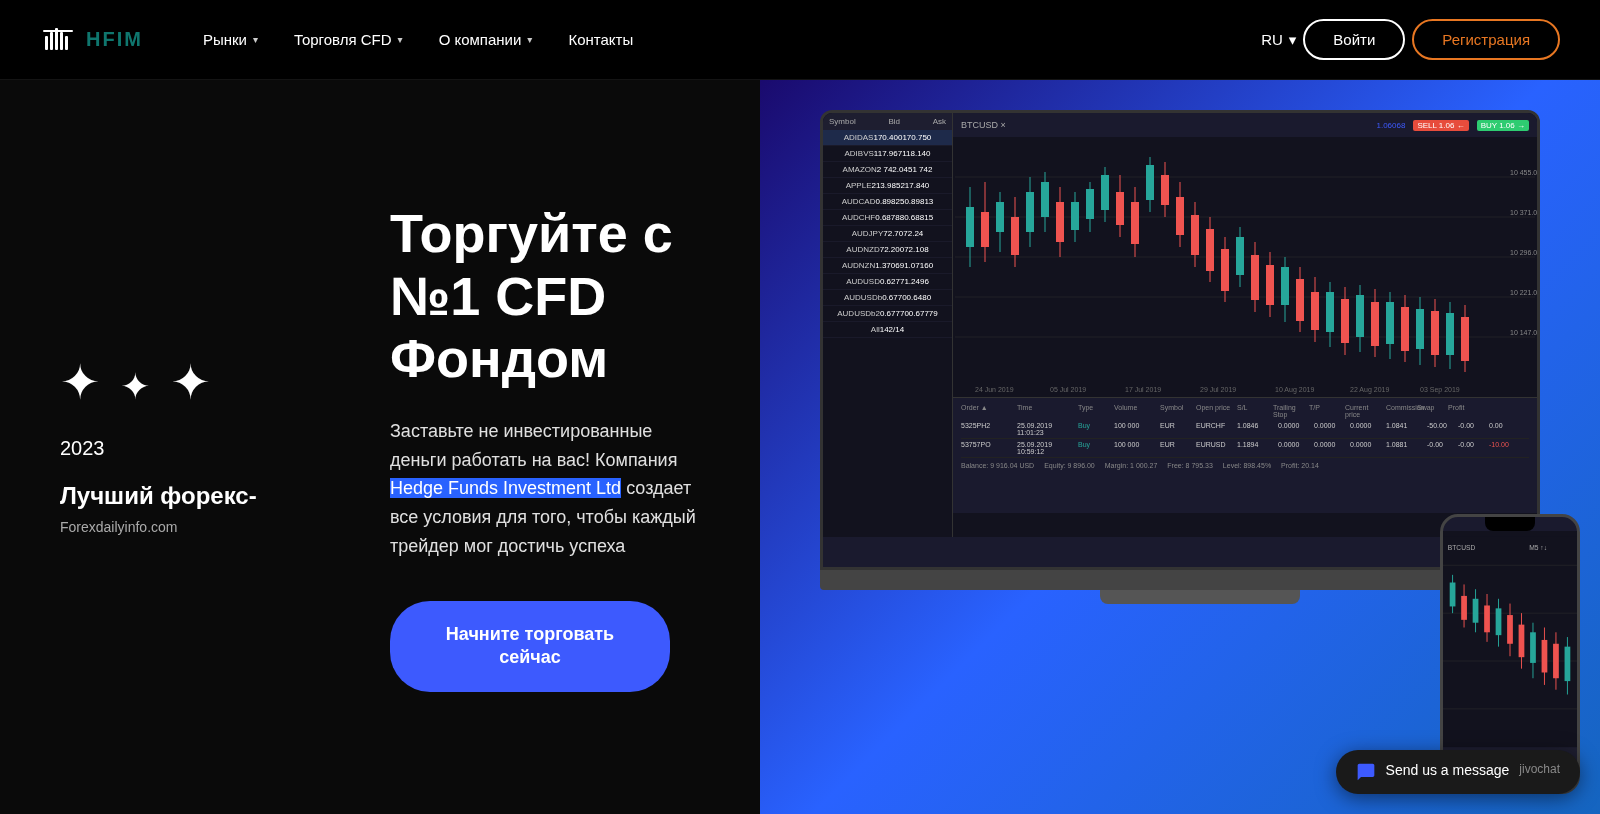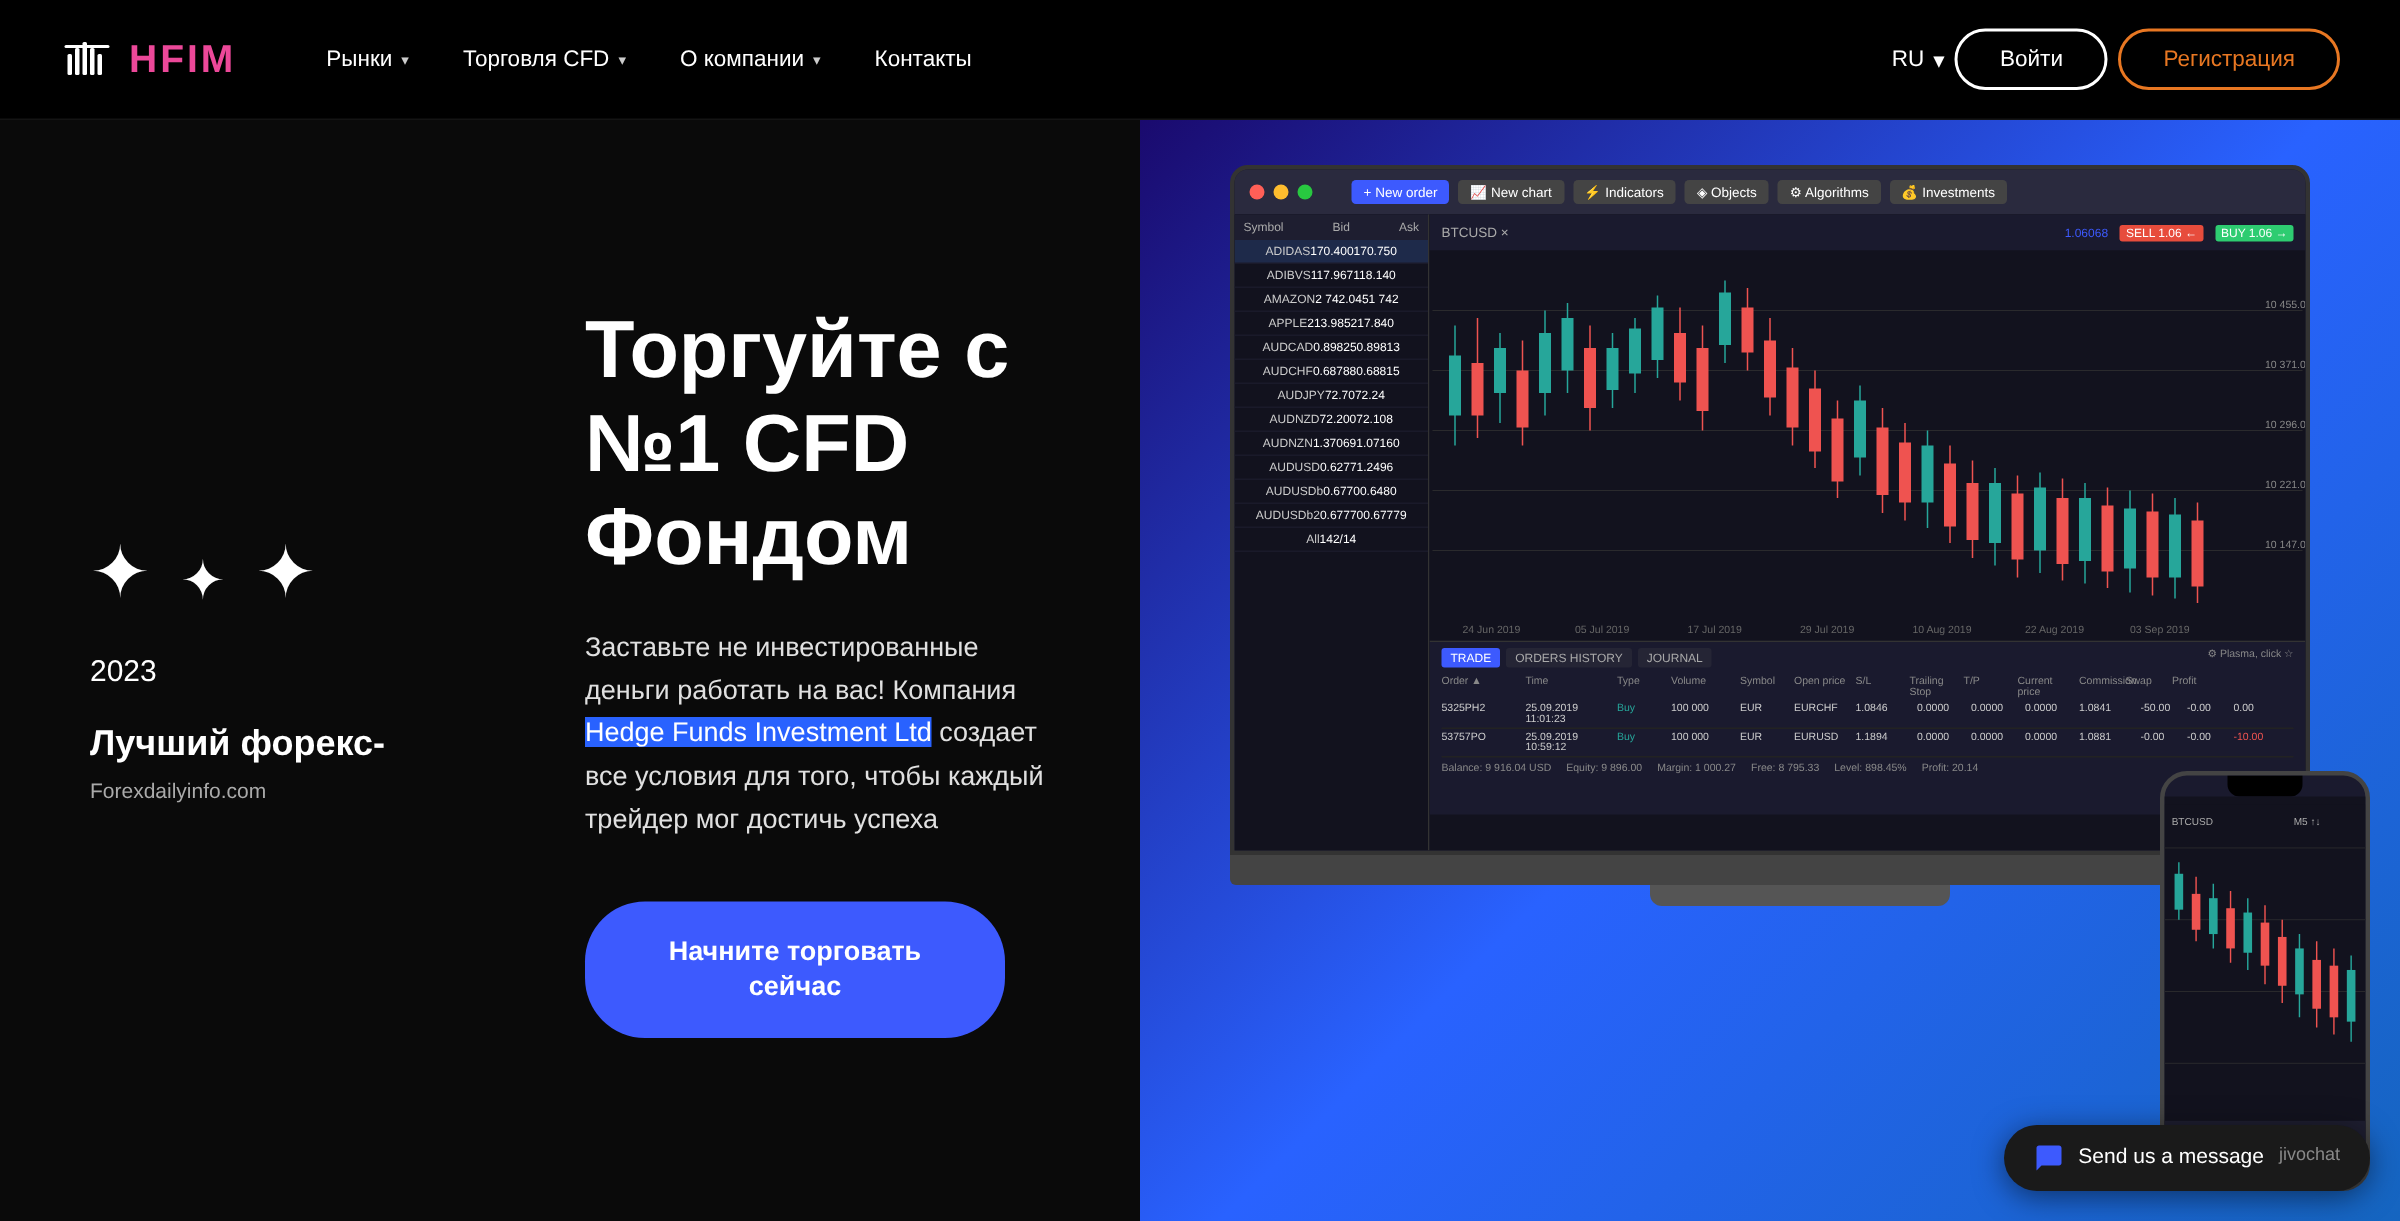--- a/index.html
+++ b/index.html
@@ -35,23 +35,23 @@
       display: flex;
       flex-direction: column;
       align-items: center;
       gap: 2px;
     }
     .logo-icon svg {
       width: 36px;
       height: 36px;
     }
     .logo-text {
-      font-size: 26px;
+      font-size: 20px;
       font-weight: 700;
-      color: #ec4899;
+      color: #0f766e;
       letter-spacing: 2px;
     }
     .nav {
       display: flex;
       align-items: center;
       gap: 36px;
       flex: 1;
     }
     .nav-item {
       display: flex;
@@ -477,33 +477,20 @@
       <span>Заставьте не инвестированные деньги работать на вас! Компания </span><span class="highlight">Hedge Funds Investment Ltd</span><span> создает все условия для того, чтобы каждый трейдер мог достичь успеха</span>
     </p>
     <div class="btn-start">Начните торговать сейчас</div>
   </div>
 
   <div class="right-panel">
 
     <div class="platform-laptop">
       <div class="laptop-screen">
 
-        <div class="laptop-toolbar">
-          <div class="dot dot-red"></div>
-          <div class="dot dot-yellow"></div>
-          <div class="dot dot-green"></div>
-          <div class="toolbar-buttons">
-            <span class="tb-btn">+ New order</span>
-            <span class="tb-btn-alt">📈 New chart</span>
-            <span class="tb-btn-alt">⚡ Indicators</span>
-            <span class="tb-btn-alt">◈ Objects</span>
-            <span class="tb-btn-alt">⚙ Algorithms</span>
-            <span class="tb-btn-alt">💰 Investments</span>
-          </div>
-        </div>
 
         <div class="platform-body">
 
           <div class="p-sidebar">
             <div class="p-sidebar-header">
               <span>Symbol</span>
               <span>Bid</span>
               <span>Ask</span>
             </div>
             <div class="p-row active">
@@ -674,26 +661,20 @@
                   <text x="170" y="255" fill="#666" font-size="7">17 Jul 2019</text>
                   <text x="245" y="255" fill="#666" font-size="7">29 Jul 2019</text>
                   <text x="320" y="255" fill="#666" font-size="7">10 Aug 2019</text>
                   <text x="395" y="255" fill="#666" font-size="7">22 Aug 2019</text>
                   <text x="465" y="255" fill="#666" font-size="7">03 Sep 2019</text>
                 </g>
               </svg>
             </div>
 
             <div class="trade-panel">
-              <div class="trade-tabs">
-                <span class="trade-tab active">TRADE</span>
-                <span class="trade-tab">ORDERS HISTORY</span>
-                <span class="trade-tab">JOURNAL</span>
-                <span style="margin-left:auto; font-size:7px; color:#888;">⚙ Plasma, click ☆</span>
-              </div>
               <div class="trade-table-header">
                 <span style="width:50px">Order ▲</span>
                 <span style="width:55px">Time</span>
                 <span style="width:30px">Type</span>
                 <span style="width:40px">Volume</span>
                 <span style="width:30px">Symbol</span>
                 <span style="width:35px">Open price</span>
                 <span style="width:30px">S/L</span>
                 <span style="width:30px">Trailing Stop</span>
                 <span style="width:30px">T/P</span>

